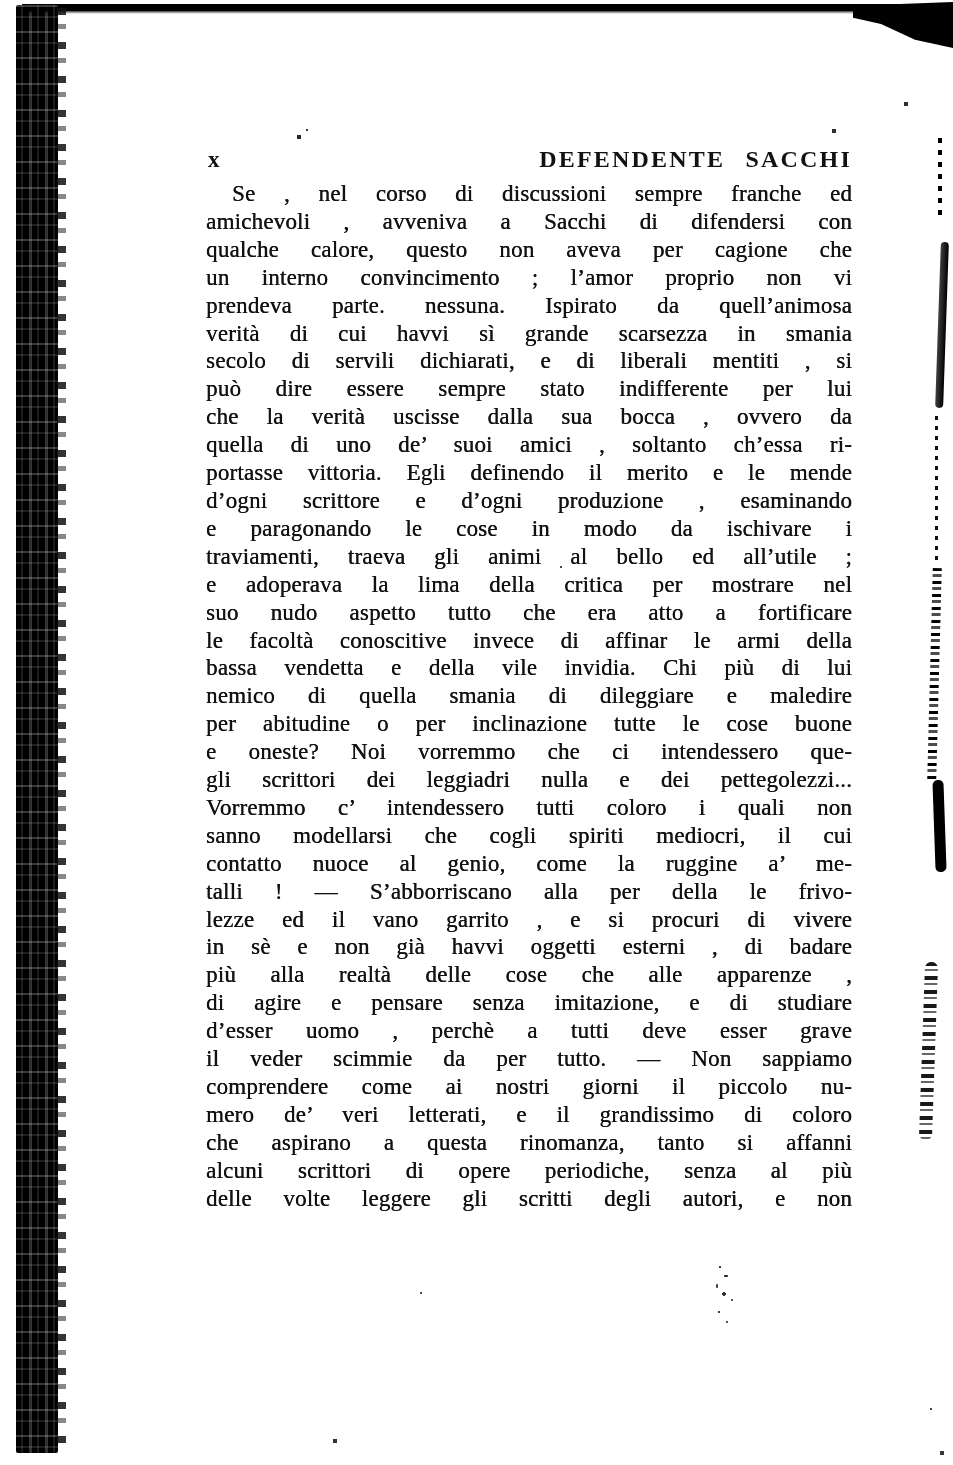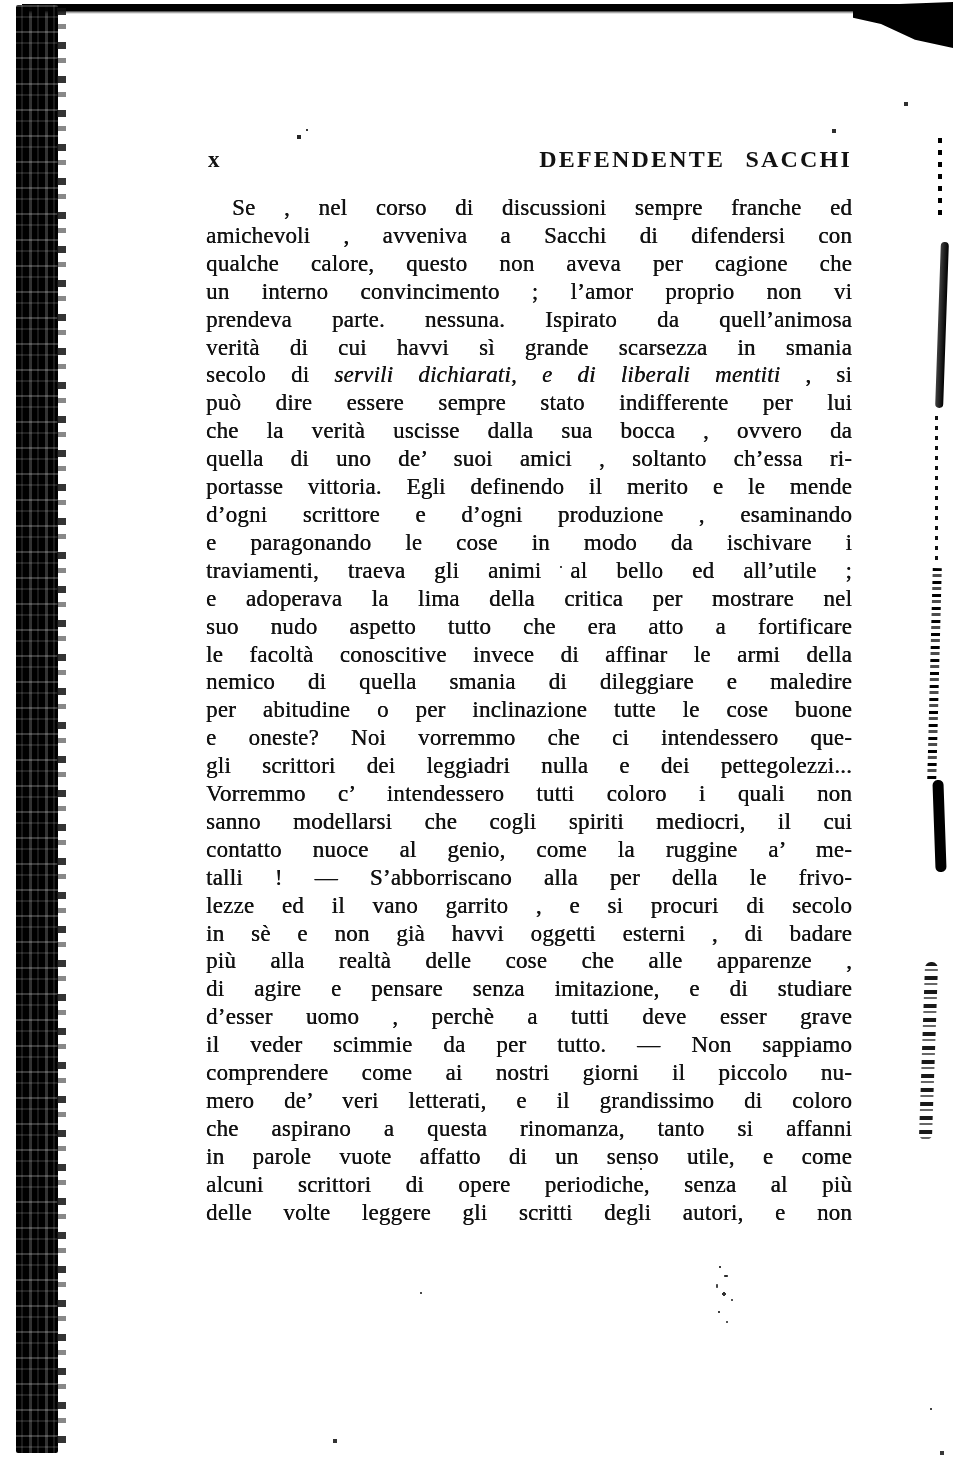--- a/index.html
+++ b/index.html
@@ -81,32 +81,32 @@
   .text-column { position: absolute; left: 206px; top: 146px; width: 646px; }
   .running-head { position: relative; height: 32px; }
   .page-num {
     position: absolute; left: 2px; top: 2px;
     font-weight: 700; font-size: 23px; line-height: 23px;
   }
   .head-title {
     text-align: right; font-weight: 700; font-size: 24px; line-height: 26px;
     letter-spacing: 2.2px; word-spacing: 12px;
   }
-  .body-lines { margin-top: 16px; }
+  .body-lines { margin-top: 2px; }
   .line {
     font-size: 23px;
     line-height: 27.9px;
     letter-spacing: .2px;
     text-align: justify;
     text-align-last: justify;
     text-shadow: 0.35px 0 0 currentColor;
     white-space: nowrap;
   }
   .line.indent { text-indent: 26px; }
-  .italic { font-style: italic; }
+  .italic { }
 </style>
 </head>
 <body>
 
 <div class="page">
 
   <div class="edge-top"></div>
   <div class="corner-tr"></div>
   <div class="edge-left"></div>
   <div class="edge-left-fringe"></div>
@@ -135,36 +135,36 @@
         <div class="line">può dire essere sempre stato indifferente per lui</div>
         <div class="line">che la verità uscisse dalla sua bocca , ovvero da</div>
         <div class="line">quella di uno de’ suoi amici , soltanto ch’essa ri-</div>
         <div class="line">portasse vittoria. Egli definendo il merito e le mende</div>
         <div class="line">d’ogni scrittore e d’ogni produzione , esaminando</div>
         <div class="line">e paragonando le cose in modo da ischivare i</div>
         <div class="line">traviamenti, traeva gli animi al bello ed all’utile ;</div>
         <div class="line">e adoperava la lima della critica per mostrare nel</div>
         <div class="line">suo nudo aspetto tutto che era atto a fortificare</div>
         <div class="line">le facoltà conoscitive invece di affinar le armi della</div>
+        <div class="line">bassa vendetta e della vile invidia. Chi più di lui</div>
         <div class="line">nemico di quella smania di dileggiare e maledire</div>
         <div class="line">per abitudine o per inclinazione tutte le cose buone</div>
         <div class="line">e oneste? Noi vorremmo che ci intendessero que-</div>
         <div class="line">gli scrittori dei leggiadri nulla e dei pettegolezzi...</div>
         <div class="line">Vorremmo c’ intendessero tutti coloro i quali non</div>
         <div class="line">sanno modellarsi che cogli spiriti mediocri, il cui</div>
         <div class="line">contatto nuoce al genio, come la ruggine a’ me-</div>
         <div class="line">talli ! — S’abborriscano alla per della le frivo-</div>
-        <div class="line">lezze ed il vano garrito , e si procuri di secolo</div>
+        <div class="line">lezze ed il vano garrito , e si procuri di vivere</div>
         <div class="line">in sè e non già havvi oggetti esterni , di badare</div>
         <div class="line">più alla realtà delle cose che alle apparenze ,</div>
         <div class="line">di agire e pensare senza imitazione, e di studiare</div>
         <div class="line">d’esser uomo , perchè a tutti deve esser grave</div>
         <div class="line">il veder scimmie da per tutto. — Non sappiamo</div>
         <div class="line">comprendere come ai nostri giorni il piccolo nu-</div>
         <div class="line">mero de’ veri letterati, e il grandissimo di coloro</div>
         <div class="line">che aspirano a questa rinomanza, tanto si affanni</div>
-        <div class="line">in parole vuote affatto di un senso utile, e come</div>
         <div class="line">alcuni scrittori di opere periodiche, senza al più</div>
         <div class="line">delle volte leggere gli scritti degli autori, e non</div>
       </div>
   </div>
 
 </div>
 
 </body></html>

